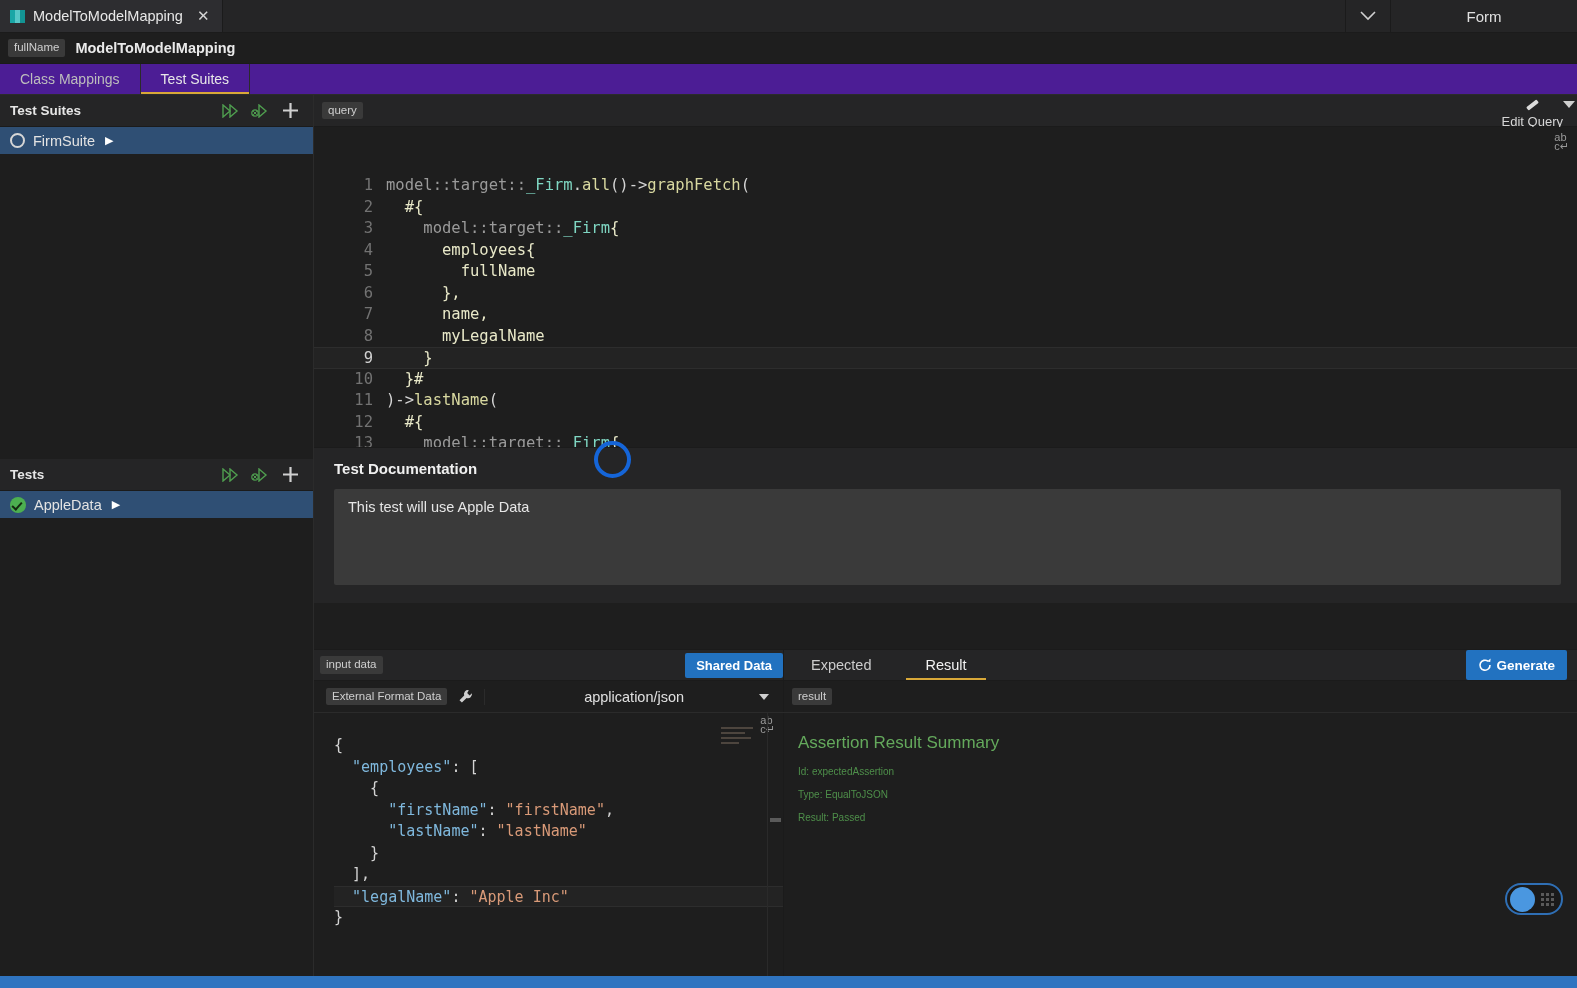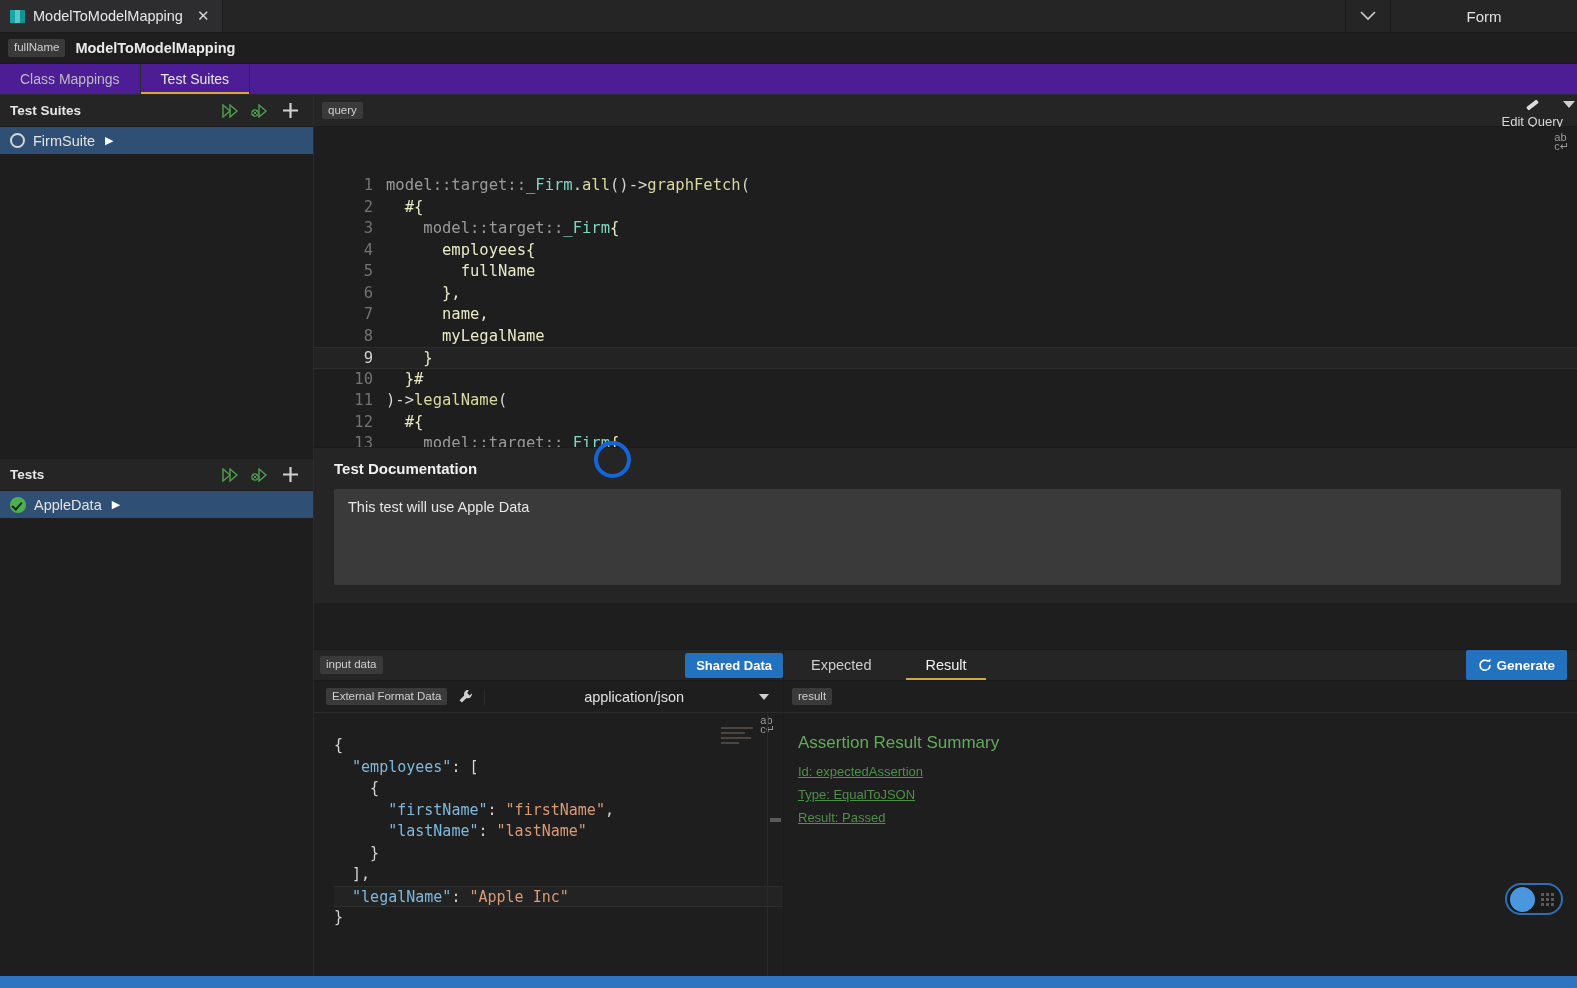--- a/index.html
+++ b/index.html
@@ -201,21 +201,21 @@
   .j-key { color: #7fb8dd; }
   .j-str { color: #d99a78; }
   .j-pun { color: #d4d4d4; }
   .minimap { position: absolute; right: 26px; top: 14px; width: 36px; height: 18px; opacity: .6; }
   .minimap span { display: block; height: 2px; background: #6d6054; margin-bottom: 3px; }
   .jscroll { position: absolute; right: 0; top: 0; bottom: 0; width: 16px; border-left: 1px solid #2a2a2a; }
   .jscroll-thumb { position: absolute; left: 2px; top: 105px; width: 11px; height: 4px; background: #5a5a5a; }
 
   .resultpane { flex: 1 1 auto; background: #1e1e1e; padding: 20px 0 0 14px; position: relative; }
   .ar-title { color: #64a95c; font-size: 17px; margin-bottom: 7px; }
-  .ar-line { color: #4e8f4a; font-size: 13px; line-height: 23px; text-decoration: underline; }
+  .ar-line { color: #4e8f4a; font-size: 10px; line-height: 23px; }
 
   
   .fltoggle {
     position: absolute; right: 14px; bottom: 73px; width: 58px; height: 32px;
     border: 2px solid #2f6fb5; border-radius: 16px; background: #1a1a1a;
     display: flex; align-items: center; padding: 0 3px; cursor: pointer; z-index: 30;
   }
   .fltoggle .thumb { width: 25px; height: 25px; border-radius: 50%; background: #4a97e0; }
   .fltoggle .dots {
     margin-left: 6px; width: 12px; display: grid; grid-template-columns: repeat(3, 3px);
@@ -344,21 +344,21 @@
             <div class="cline"><span class="gut">1</span><span class="ctxt"><span class="t-pkg">model::target::</span><span class="t-cls">_Firm</span><span class="t-pun">.</span><span class="t-fn">all</span><span class="t-pun">()-&gt;</span><span class="t-fn">graphFetch</span><span class="t-pun">(</span></span></div>
             <div class="cline"><span class="gut">2</span><span class="ctxt"><span class="t-prop">  #{</span></span></div>
             <div class="cline"><span class="gut">3</span><span class="ctxt"><span class="t-pun">    </span><span class="t-pkg">model::target::</span><span class="t-cls">_Firm</span><span class="t-prop">{</span></span></div>
             <div class="cline"><span class="gut">4</span><span class="ctxt"><span class="t-prop">      employees{</span></span></div>
             <div class="cline"><span class="gut">5</span><span class="ctxt"><span class="t-prop">        fullName</span></span></div>
             <div class="cline"><span class="gut">6</span><span class="ctxt"><span class="t-prop">      },</span></span></div>
             <div class="cline"><span class="gut">7</span><span class="ctxt"><span class="t-prop">      name,</span></span></div>
             <div class="cline"><span class="gut">8</span><span class="ctxt"><span class="t-prop">      myLegalName</span></span></div>
             <div class="cline active"><span class="gut">9</span><span class="ctxt"><span class="t-prop">    }</span></span></div>
             <div class="cline"><span class="gut">10</span><span class="ctxt"><span class="t-prop">  }#</span></span></div>
-            <div class="cline"><span class="gut">11</span><span class="ctxt"><span class="t-pun">)-&gt;</span><span class="t-fn">legalName</span><span class="t-pun">(</span></span></div>
+            <div class="cline"><span class="gut">11</span><span class="ctxt"><span class="t-pun">)-&gt;</span><span class="t-fn">lastName</span><span class="t-pun">(</span></span></div>
             <div class="cline"><span class="gut">12</span><span class="ctxt"><span class="t-prop">  #{</span></span></div>
             <div class="cline"><span class="gut">13</span><span class="ctxt"><span class="t-pun">    </span><span class="t-pkg">model::target::</span><span class="t-cls">_Firm</span><span class="t-prop">{</span></span></div>
           </div>
       </div>
 
       <div class="detailarea">
 
         <div class="doc-sec">
           <div class="doc-title">Test Documentation</div>
           <div class="doc-box">This test will use Apple Data</div>

